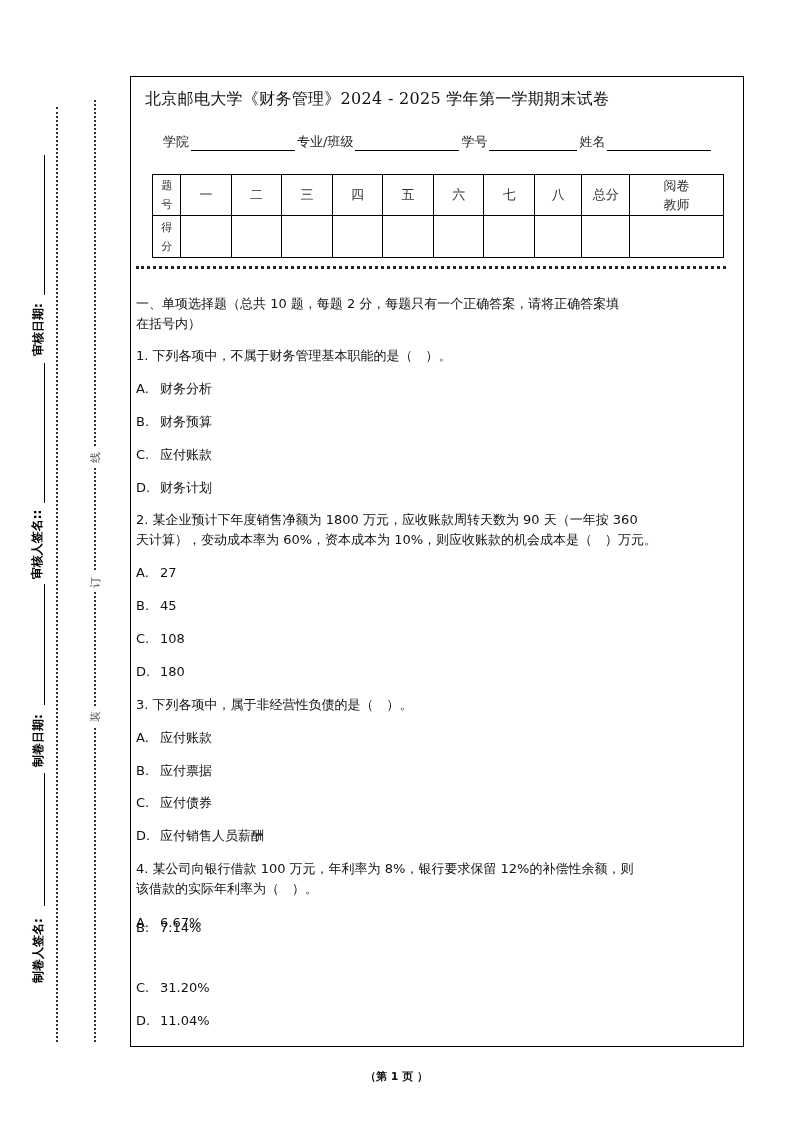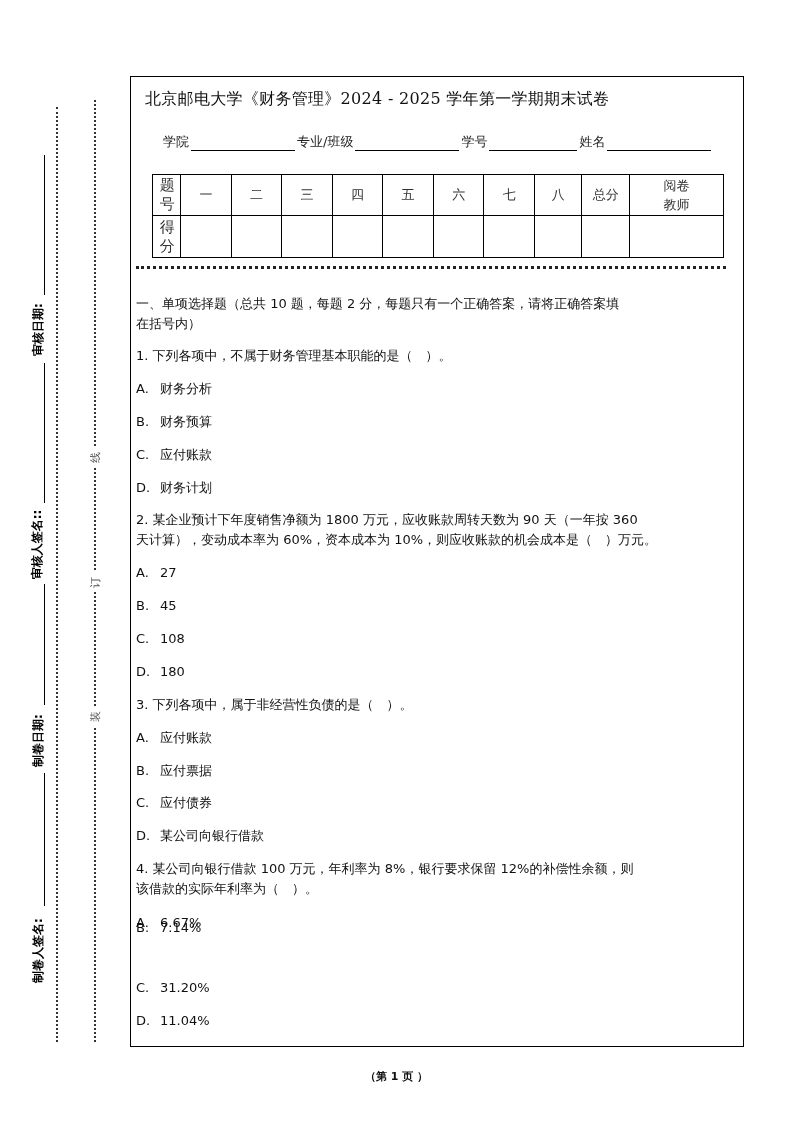--- a/index.html
+++ b/index.html
@@ -24,21 +24,21 @@
 
   .info-row { position: absolute; left: 32px; top: 56px; display: flex; align-items: flex-end;
               font-size: 13px; color: #222; white-space: nowrap; }
   .info-row .uline { display: inline-block; border-bottom: 1px solid #000; height: 12px; margin: 0 2px; }
 
   table.score { position: absolute; left: 21px; top: 97px; border-collapse: collapse; width: 572px;
                 font-family: "DejaVu Serif", "Liberation Serif", serif; }
   table.score td { border: 1px solid #000; text-align: center; font-size: 13px; color: #333; padding: 0; }
   table.score tr.r1 td { height: 40px; }
   table.score tr.r2 td { height: 41px; }
-  table.score td.rowhead { width: 27px; font-size: 15px; line-height: 19px; }
+  table.score td.rowhead { width: 27px; font-size: 11px; line-height: 19px; }
 
   .dotsep { position: absolute; left: 5px; top: 189px; width: 590px; border-top: 3px dotted #222; }
 
   .body { position: absolute; left: 5px; top: 213px; width: 604px; font-size: 13px; line-height: 20px; color: #111; }
   .line { position: absolute; left: 0; white-space: nowrap; }
   .opt-letter { display: inline-block; width: 24px; }
 
   .footer { position: absolute; left: 0; width: 793px; top: 1069px; text-align: center;
             font-weight: bold; font-size: 11px; }
 </style>
@@ -151,21 +151,21 @@
     <div class="line" style="top:339px;"><span class="opt-letter">C.</span><span>108</span></div>
     <div class="line" style="top:372px;"><span class="opt-letter">D.</span><span>180</span></div>
 
     <div class="line" style="top:405px;">
       <span>3.</span>
       <span>下列各项中，属于非经营性负债的是（　）。</span>
     </div>
     <div class="line" style="top:438px;"><span class="opt-letter">A.</span><span>应付账款</span></div>
     <div class="line" style="top:471px;"><span class="opt-letter">B.</span><span>应付票据</span></div>
     <div class="line" style="top:503px;"><span class="opt-letter">C.</span><span>应付债券</span></div>
-    <div class="line" style="top:536px;"><span class="opt-letter">D.</span><span>某公司向银行借款</span></div>
+    <div class="line" style="top:536px;"><span class="opt-letter">D.</span><span>应付销售人员薪酬</span></div>
 
     <div class="line" style="top:569px;">
       <span>4.</span>
       <span>某公司向银行借款 100 万元，年利率为 8%，银行要求保留 12%的补偿性余额，则</span>
     </div>
     <div class="line" style="top:589px;">该借款的实际年利率为（　）。</div>
     <div class="line" style="top:623px;"><span class="opt-letter">A.</span><span>6.67%</span></div>
     <div class="line" style="top:628px;"><span class="opt-letter">B.</span><span>7.14%</span></div>
     <div class="line" style="top:688px;"><span class="opt-letter">C.</span><span>31.20%</span></div>
     <div class="line" style="top:721px;"><span class="opt-letter">D.</span><span>11.04%</span></div>

